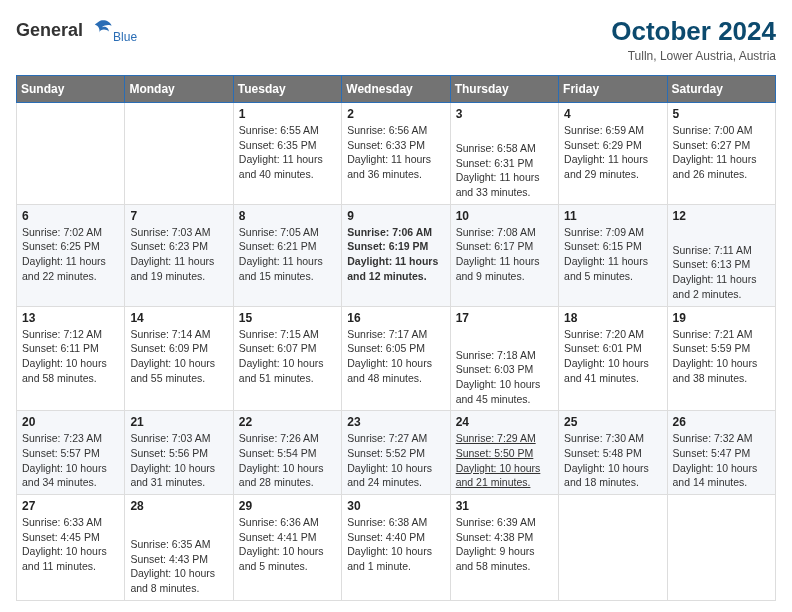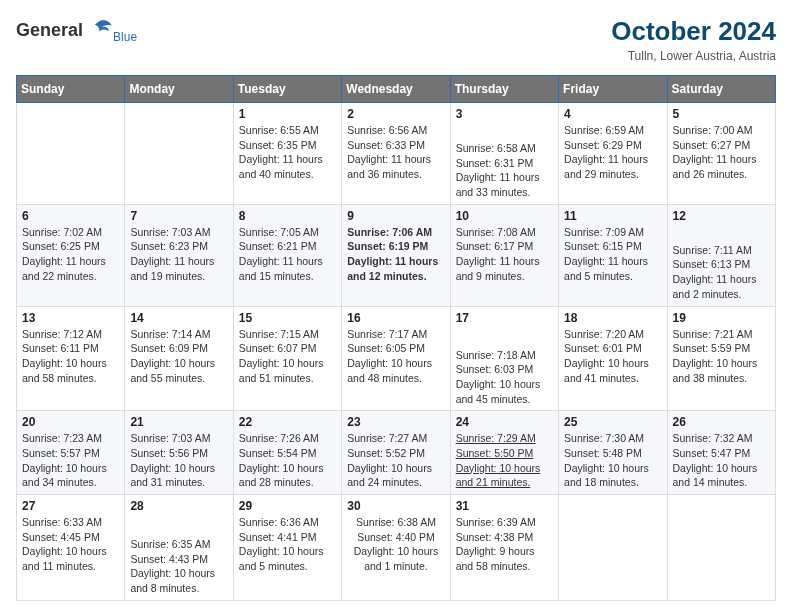--- a/index.html
+++ b/index.html
@@ -302,21 +302,21 @@
 Daylight: 10 hours and 8 minutes.</div>
         </td>
         <td>
           <div class="day-number">29</div>
           <div class="day-info" style="white-space: pre-line;">Sunrise: 6:36 AM
 Sunset: 4:41 PM
 Daylight: 10 hours and 5 minutes.</div>
         </td>
         <td>
           <div class="day-number">30</div>
-          <div class="day-info" style="white-space: pre-line; text-align: center;">Sunrise: 6:38 AM
+          <div class="day-info" style="white-space: pre-line;">Sunrise: 6:38 AM
 Sunset: 4:40 PM
 Daylight: 10 hours and 1 minute.</div>
         </td>
         <td>
           <div class="day-number">31</div>
           <div class="day-info" style="white-space: pre-line;">Sunrise: 6:39 AM
 Sunset: 4:38 PM
 Daylight: 9 hours and 58 minutes.</div>
         </td>
         <td class="empty-cell"></td>

